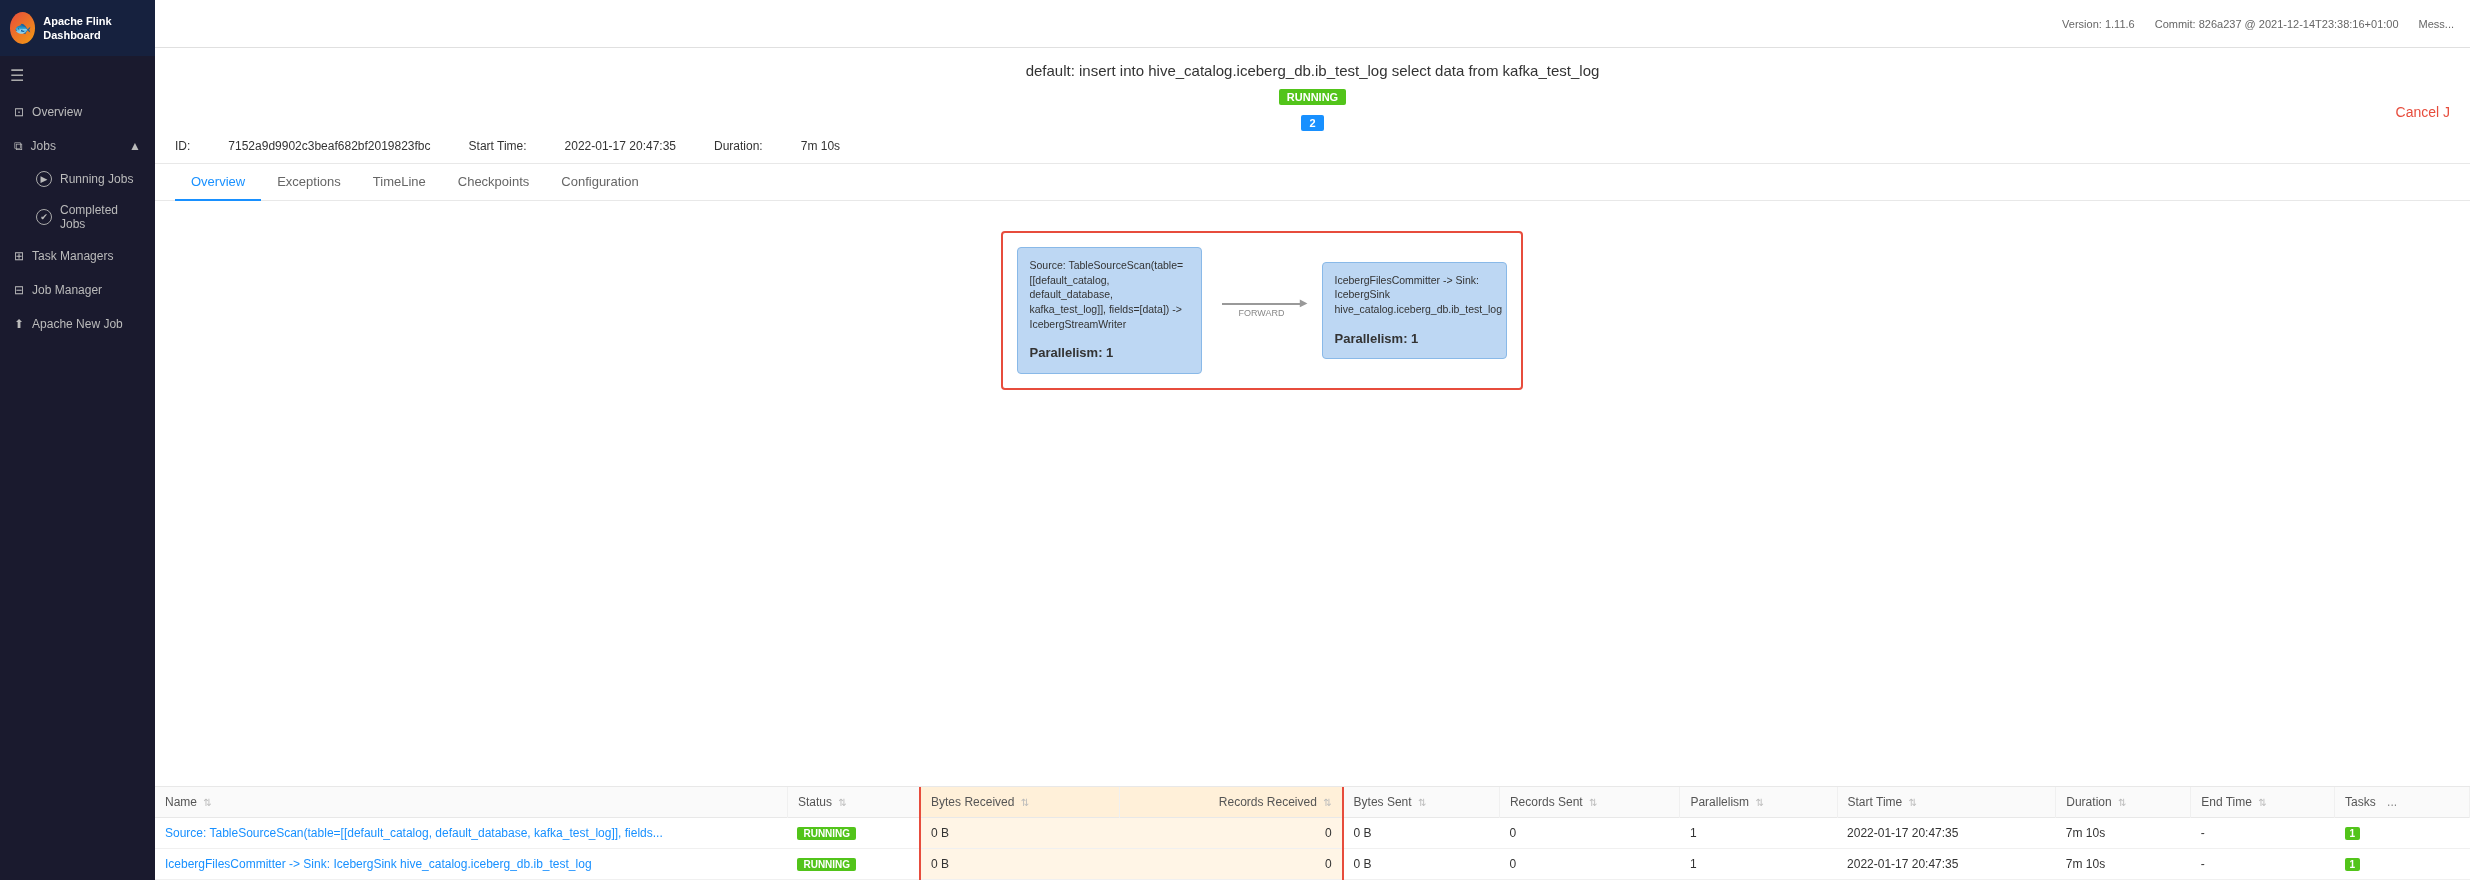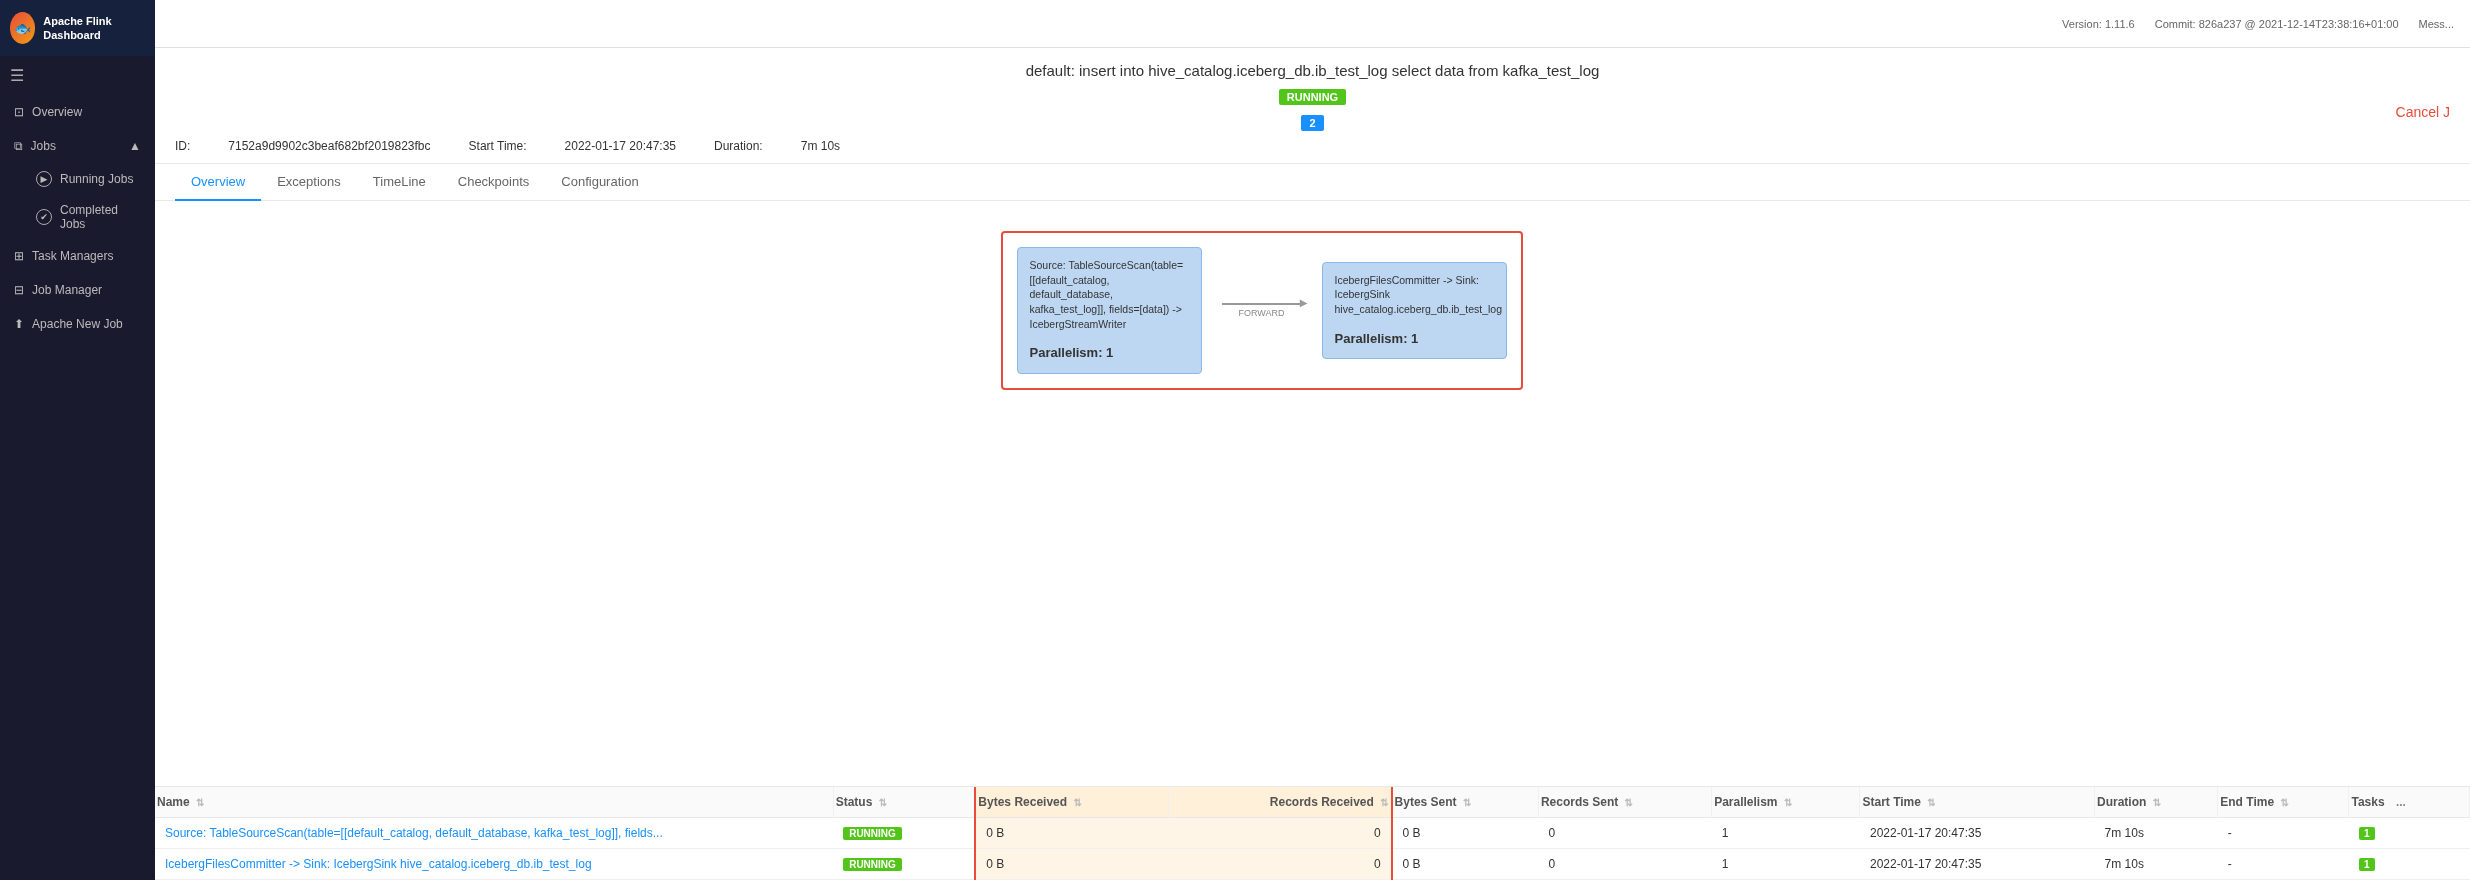--- a/index.html
+++ b/index.html
@@ -257,24 +257,24 @@
     table {
       width: 100%;
       border-collapse: collapse;
       font-size: 12px;
     }
     thead tr {
       background: #fafafa;
       border-bottom: 1px solid #e8e8e8;
     }
     thead th {
-      padding: 8px 2px;
+      padding: 8px 10px;
       text-align: left;
       color: #555;
-      font-weight: 700;
+      font-weight: 400;
       white-space: nowrap;
       border-right: 1px solid #f0f0f0;
       position: relative;
       margin-top: 44px;
     }
     tbody tr {
       border-bottom: 1px solid #f0f0f0;
       background: #fff;
     }
     tbody td {

